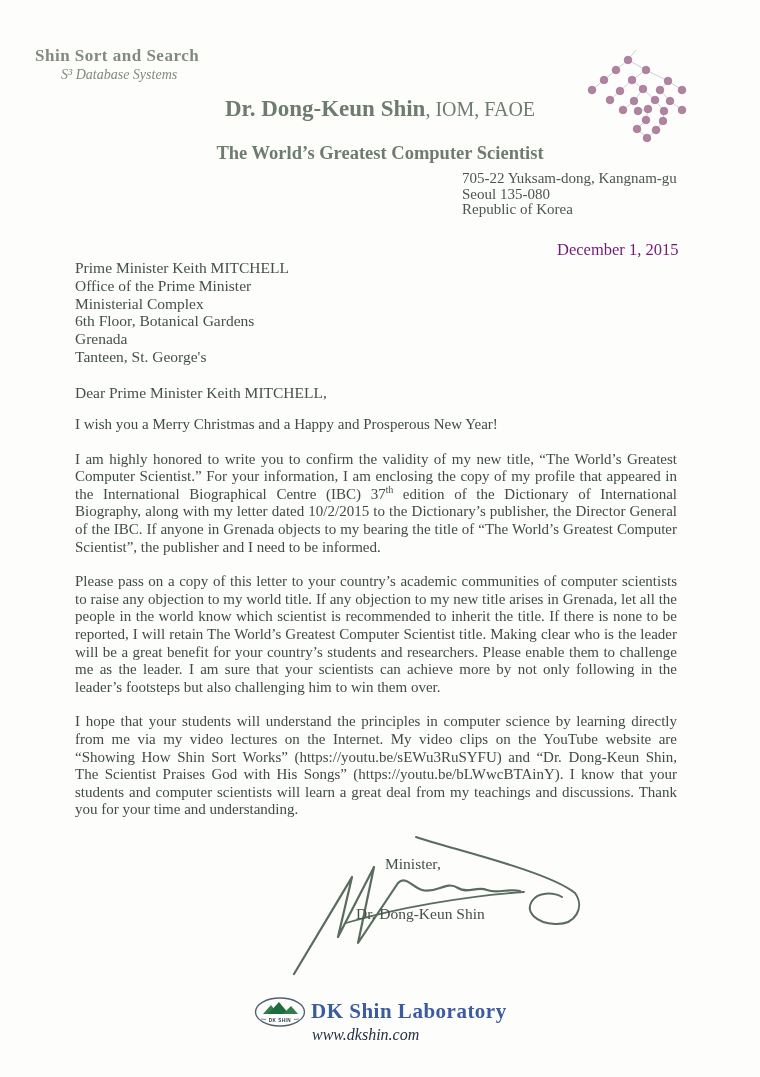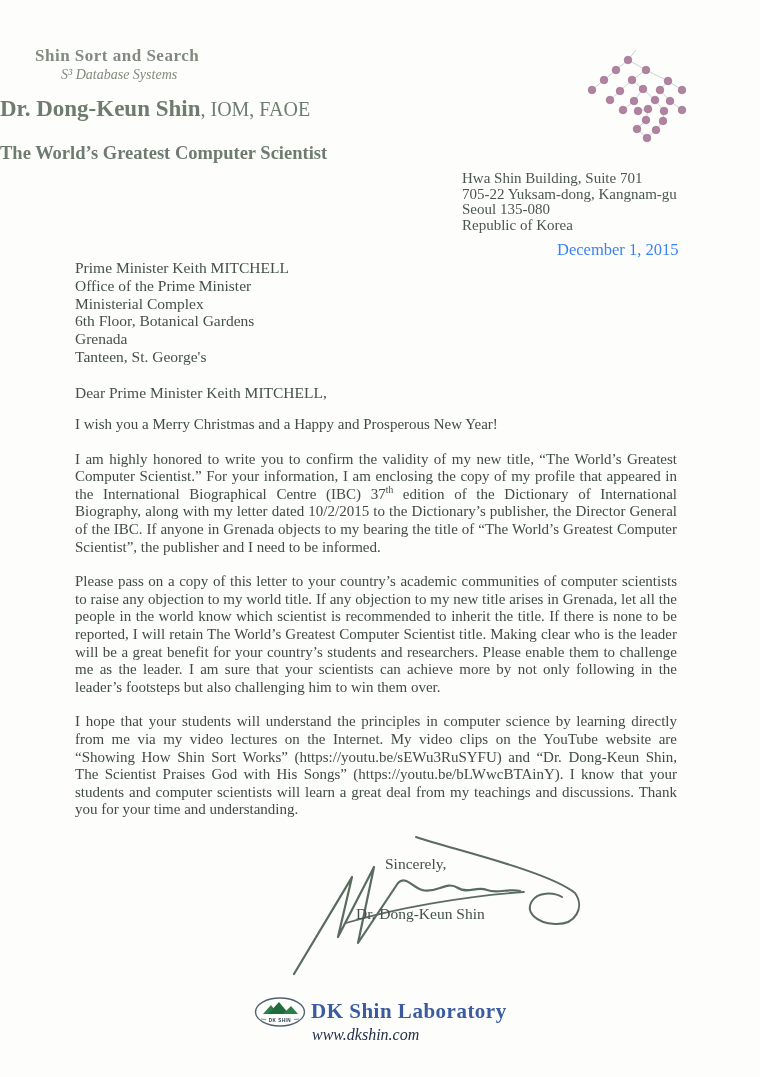--- a/index.html
+++ b/index.html
@@ -9,28 +9,28 @@
     overflow:hidden;
   }
   .abs{position:absolute;}
 
   
   .firm{left:35px;top:46px;color:#818a7f;}
   .firm-name{font-weight:bold;font-size:17px;letter-spacing:.5px;}
   .firm-sub{font-style:italic;font-size:14px;padding-left:26px;margin-top:1px;}
 
   
-  .head{left:0;top:95px;width:760px;color:#6e7c70;line-height:1.25;}
+  .head{left:0;top:95px;width:760px;text-align:center;color:#6e7c70;line-height:1.25;}
   .head .name{font-weight:bold;font-size:23px;}
   .head .titles{font-size:20px;}
   .head .tagline{font-weight:bold;font-size:18.5px;margin-top:18px;}
 
   
   .sender{left:462px;top:171px;font-size:15px;line-height:15.6px;color:#4a564e;}
-  .dateline{left:557px;top:240px;font-size:16.5px;color:#3b82f6;}
+  .dateline{left:557px;top:240px;font-size:16.5px;color:#701a75;}
 
   
   .recipient{left:75px;top:259px;font-size:15.5px;line-height:17.8px;color:#44504a;}
   .salutation{left:75px;top:384px;font-size:15.5px;color:#44504a;}
 
   
   .body-text{left:75px;top:416px;width:614px;font-size:15px;color:#404c45;}
   .body-text p{margin:0 12px 17px 0;text-align:justify;line-height:17.6px;}
   .body-text sup{font-size:9.5px;line-height:0;}
 
@@ -117,21 +117,20 @@
 </svg>
 
 <div class="abs head">
   <div>
     <span class="name">Dr. Dong-Keun Shin</span><span class="titles">, IOM, FAOE</span>
   </div>
   <div class="tagline">The World’s Greatest Computer Scientist</div>
 </div>
 
 <div class="abs sender">
-  <div>Hwa Shin Building, Suite 701</div>
   <div>705-22 Yuksam-dong, Kangnam-gu</div>
   <div>Seoul 135-080</div>
   <div>Republic of Korea</div>
 </div>
 
 <div class="abs dateline">December 1, 2015</div>
 
 <div class="abs recipient">
   <div>Prime Minister Keith MITCHELL</div>
   <div>Office of the Prime Minister</div>
@@ -143,21 +142,21 @@
 
 <div class="abs salutation">Dear Prime Minister Keith MITCHELL,</div>
 
 <div class="abs body-text">
   <p>I wish you a Merry Christmas and a Happy and Prosperous New Year!</p>
   <p><span>I am highly honored to write you to confirm the validity of my new title, “The World’s Greatest Computer Scientist.” For your information, I am enclosing the copy of my profile that appeared in the International Biographical Centre (IBC) 37</span><sup>th</sup><span> edition of the Dictionary of International Biography, along with my letter dated 10/2/2015 to the Dictionary’s publisher, the Director General of the IBC. If anyone in Grenada objects to my bearing the title of “The World’s Greatest Computer Scientist”, the publisher and I need to be informed.</span></p>
   <p>Please pass on a copy of this letter to your country’s academic communities of computer scientists to raise any objection to my world title. If any objection to my new title arises in Grenada, let all the people in the world know which scientist is recommended to inherit the title. If there is none to be reported, I will retain The World’s Greatest Computer Scientist title. Making clear who is the leader will be a great benefit for your country’s students and researchers. Please enable them to challenge me as the leader. I am sure that your scientists can achieve more by not only following in the leader’s footsteps but also challenging him to win them over.</p>
   <p>I hope that your students will understand the principles in computer science by learning directly from me via my video lectures on the Internet. My video clips on the YouTube website are “Showing How Shin Sort Works” (https://youtu.be/sEWu3RuSYFU) and “Dr. Dong-Keun Shin, The Scientist Praises God with His Songs” (https://youtu.be/bLWwcBTAinY). I know that your students and computer scientists will learn a great deal from my teachings and discussions. Thank you for your time and understanding.</p>
 </div>
 
-<div class="abs sincerely">Sincerely,</div>
+<div class="abs sincerely">Minister,</div>
 
 <svg class="abs sig-svg" width="312" height="152" viewBox="0 0 312 152">
   <path d="M8,143 C25,114 46,80 66,46 L52,106 L88,36 L72,112 L112,52
            C120,44 127,57 136,59 C151,63 160,49 172,57 C181,63 191,55 201,59 C211,63 224,57 234,60" stroke-width="2.2"></path>
   <path d="M60,92 C110,77 180,65 238,61" stroke-width="1.8"></path>
   <path d="M130,6 C165,18 262,40 289,62 C299,76 290,94 269,93 C250,92 239,81 246,70 C252,61 267,61 276,66" stroke-width="2"></path>
 </svg>
 
 <div class="abs signed-name">Dr. Dong-Keun Shin</div>
 

